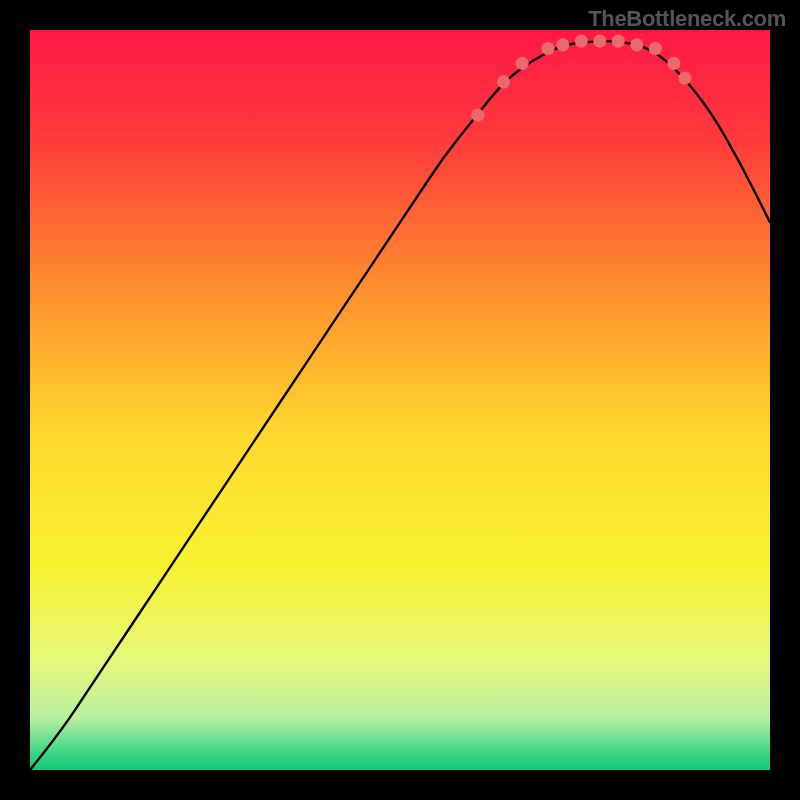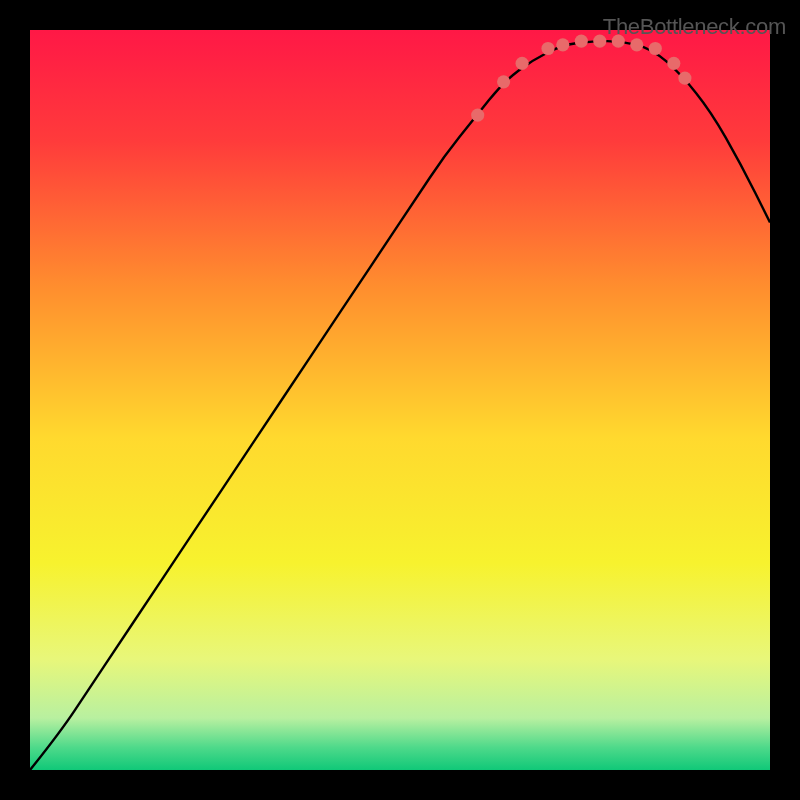--- a/index.html
+++ b/index.html
@@ -6,25 +6,25 @@
   body {
     width: 800px;
     height: 800px;
     background: #000;
     position: relative;
     font-family: Arial, sans-serif;
     overflow: hidden;
   }
   .watermark {
     position: absolute;
-    top: 14px;
+    top: 6px;
     right: 14px;
     color: #555;
     font-size: 22px;
-    font-weight: 400;
+    font-weight: 700;
     z-index: 10;
     letter-spacing: -0.3px;
   }
   .chart-area {
     position: absolute;
     top: 30px;
     left: 30px;
     width: 740px;
     height: 740px;
   }

